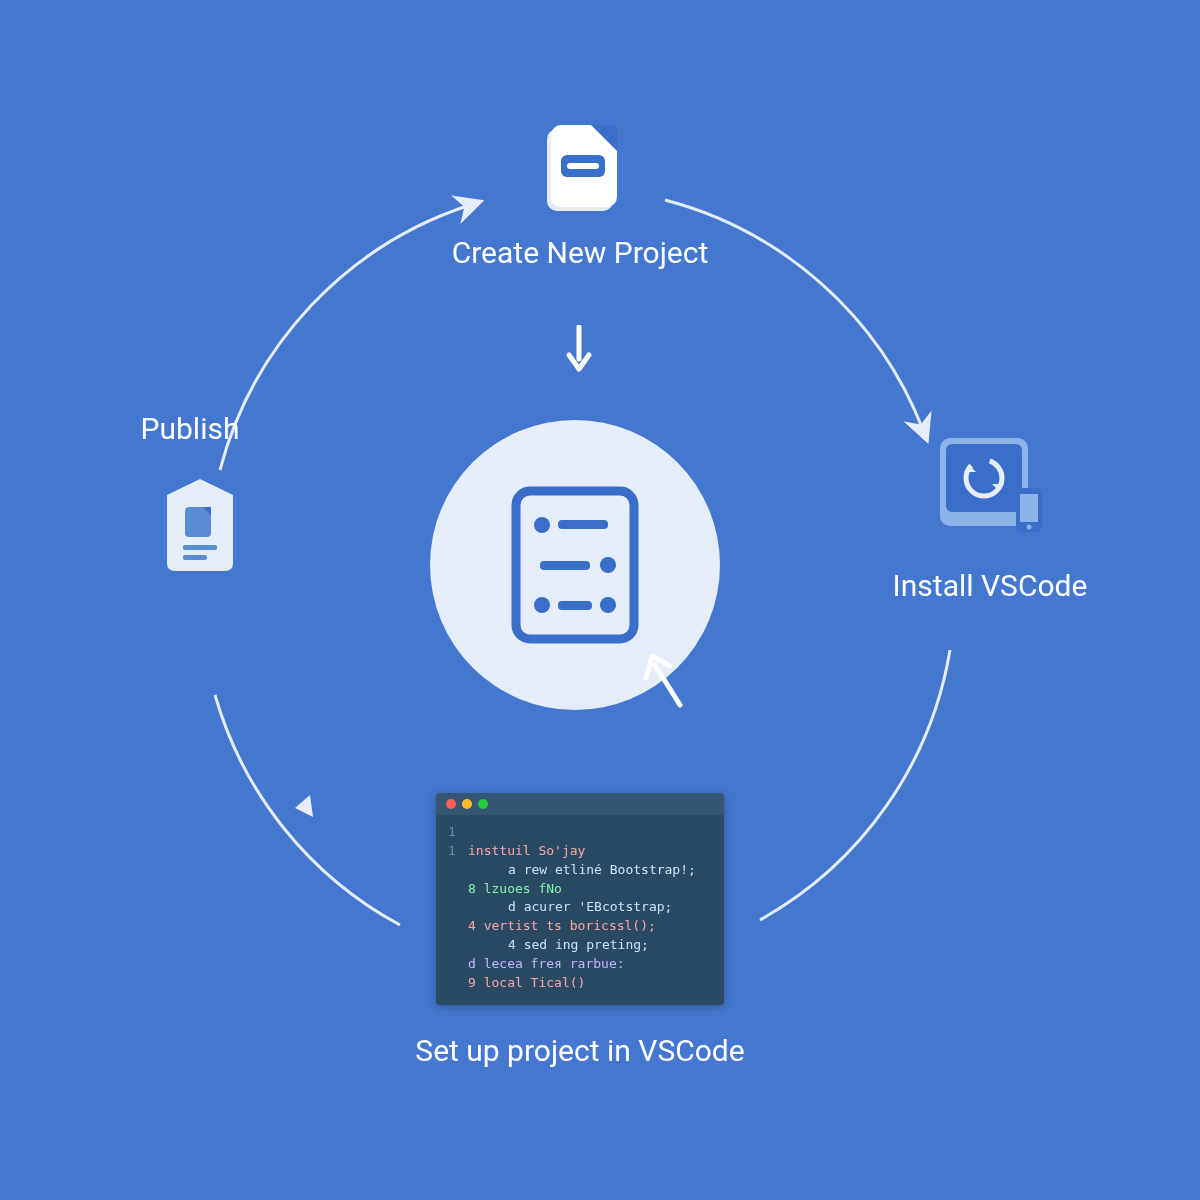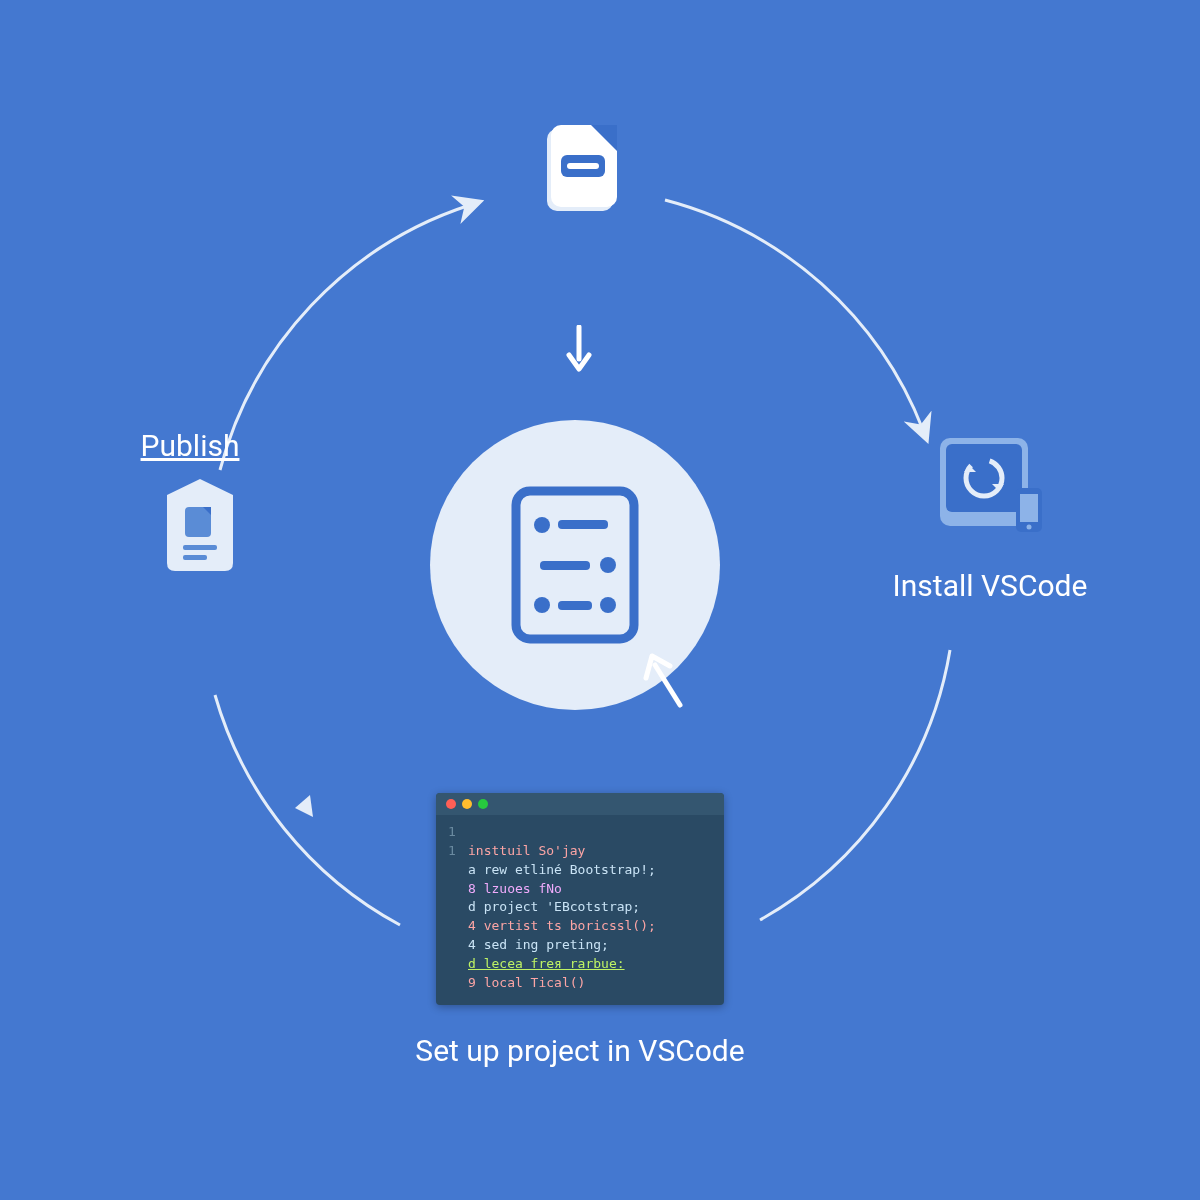--- a/index.html
+++ b/index.html
@@ -34,21 +34,21 @@
   }
   .step { position: absolute; text-align: center; }
   .step-label { font-size: 30px; white-space: nowrap; }
   .step-top { top: 115px; left: 370px; width: 420px; }
   .step-top .step-label { margin-top: 10px; }
   .step-right { top: 430px; left: 870px; width: 240px; }
   .step-right .step-label { margin-top: 28px; }
   .step-bottom { top: 793px; left: 320px; width: 520px; }
   .step-bottom .step-label { margin-top: 28px; }
   .step-left-bootstrap { top: 475px; left: 70px; width: 260px; }
-  .step-left-publish { top: 428px; left: 60px; width: 260px; text-decoration: underline; }
+  .step-left-publish { top: 411px; left: 60px; width: 260px; }
   .publish-label { font-size: 30px; }
   .arrow-down {
     position: absolute;
     top: 325px;
     left: 565px;
     width: 28px;
     height: 50px;
   }
   .arrow-inward {
     position: absolute;
@@ -80,23 +80,23 @@
   .code-body {
     padding: 8px 12px 12px;
     font-family: ui-monospace, Menlo, Consolas, monospace;
     font-size: 13px;
     line-height: 1.45;
     text-align: left;
     color: #9fc6e0;
   }
   .ln { color: #6a8aa0; display: inline-block; width: 14px; margin-right: 6px; }
   .kw { color: #fca5a5; }
-  .fn { color: #bef264; text-decoration: underline; }
-  .id { color: #c9e3f5; }
-  .dim { color: #f0abfc; }
+  .fn { color: #c4b5fd; }
+  .id { color: #c9e3f5; margin-left: 40px; }
+  .dim { color: #86efac; }
 </style>
 </head>
 <body>
 
 <svg class="circle-path" viewBox="0 0 810 810">
   <defs>
     <marker id="ah" markerWidth="10" markerHeight="10" refX="5" refY="5" orient="auto">
       <path d="M0,0 L10,5 L0,10 L3,5 Z" fill="#e4edf9"></path>
     </marker>
   </defs>
@@ -123,20 +123,21 @@
 </div>
 
 <div class="step step-top">
   <svg width="110" height="110" viewBox="0 0 110 110" style="display:block;margin:0 auto;">
     <rect x="22" y="14" width="66" height="82" rx="10" fill="#e4edf9"></rect>
     <rect x="26" y="10" width="66" height="82" rx="10" fill="#fff"></rect>
     <path d="M66 10 L92 10 L92 36 Z" fill="#3a6fc9"></path>
     <rect x="36" y="40" width="44" height="22" rx="6" fill="#3a6fc9"></rect>
     <rect x="42" y="48" width="32" height="6" rx="3" fill="#fff"></rect>
   </svg>
+  <div class="step-label">Create New Project</div>
 </div>
 
 <svg class="arrow-down" viewBox="0 0 28 50">
   <line x1="14" y1="2" x2="14" y2="34" stroke="#fff" stroke-width="5" stroke-linecap="round"></line>
   <path d="M4 30 L14 44 L24 30" stroke="#fff" stroke-width="5" fill="none" stroke-linecap="round" stroke-linejoin="round"></path>
 </svg>
 
 <div class="step step-right">
   <svg width="120" height="110" viewBox="0 0 120 110" style="display:block;margin:0 auto;">
     <rect x="10" y="8" width="88" height="88" rx="10" fill="#8db3e8"></rect>
@@ -161,21 +162,21 @@
     <div class="code-titlebar">
       <span class="tldot dot-r"></span>
       <span class="tldot dot-y"></span>
       <span class="tldot dot-g"></span>
     </div>
     <div class="code-body">
       <div><span class="ln">1</span><span class="dim"></span></div>
       <div><span class="ln">1</span><span class="kw">insttuil So'jay</span></div>
       <div><span class="ln"></span><span class="id">a rew etliné Bootstrap!;</span></div>
       <div><span class="ln"></span><span class="dim">8 lzuoes fNo</span></div>
-      <div><span class="ln"></span><span class="id">d project 'EBcotstrap;</span></div>
+      <div><span class="ln"></span><span class="id">d acurer 'EBcotstrap;</span></div>
       <div><span class="ln"></span><span class="kw">4 vertist ts boricssl();</span></div>
       <div><span class="ln"></span><span class="id">4 sed ing preting;</span></div>
       <div><span class="ln"></span><span class="fn">d lecea freя rarbue:</span></div>
       <div><span class="ln"></span><span class="kw">9 local Tical()</span></div>
     </div>
   </div>
   <div class="step-label">Set up project in VSCode</div>
 </div>
 
 <div class="step step-left-publish">

